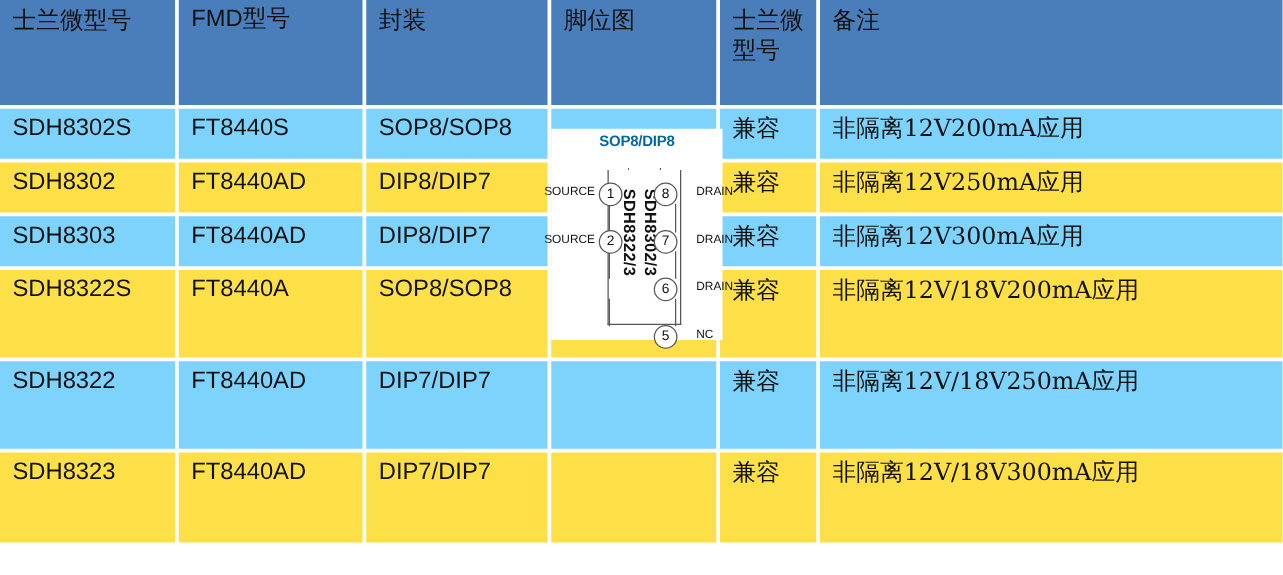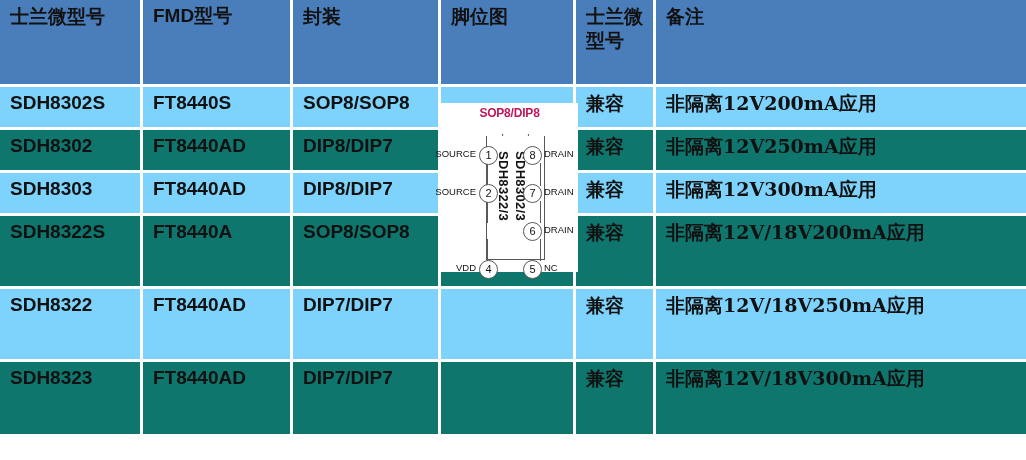--- a/index.html
+++ b/index.html
@@ -11,39 +11,39 @@
     border-collapse:separate;border-spacing:3px 3px;
     width:1026px;table-layout:fixed;
     margin:0;position:absolute;left:-3px;top:-3px;
   }
   #spec-table th,#spec-table td{
     padding:4px 8px 4px 10px;
     vertical-align:top;
     font-size:19px;
     line-height:1.28;
     color:#111111;
-    font-weight:bold;
+    font-weight:normal;
     text-align:left;
     border:0;
   }
   thead th{
     background:#4a7ebb;
     color:#ffffff;
     font-size:24px;
     line-height:1.22;
     font-family:"DejaVu Serif","Liberation Serif",serif;
     padding-top:6px;
     height:76px;
   }
   thead th.lat{
     font-family:"Liberation Sans","DejaVu Sans",sans-serif;
     font-weight:bold;
   }
   tbody tr.odd td{background:#7dd3fc;}
-  tbody tr.even td{background:#0f766e;}
+  tbody tr.even td{background:#fde047;}
   td.cjk{
     font-family:"DejaVu Serif","Liberation Serif",serif;
     font-size:21px;
     line-height:1.3;
   }
   td.compat{
     font-family:"DejaVu Serif","Liberation Serif",serif;
     font-size:21px;
     text-align:center;
     padding-left:4px;padding-right:4px;
@@ -51,21 +51,21 @@
   .c0{width:140px;}.c1{width:147px;}.c2{width:145px;}
   .c3{width:132px;}.c4{width:77px;}.c5{width:385px;}
 
   
   #pinout{
     position:absolute;left:441px;top:103px;width:137px;height:169px;
     background:#ffffff;z-index:5;
   }
   #pinout .title{
     position:absolute;left:0;top:3px;width:137px;text-align:center;
-    font-size:12px;font-weight:bold;color:#be185d;letter-spacing:-.2px;
+    font-size:12px;font-weight:bold;color:#0369a1;letter-spacing:-.2px;
     font-family:"Liberation Sans","DejaVu Sans",sans-serif;
   }
   .body-box{
     position:absolute;left:45px;top:33px;width:57px;height:123px;
     border:1.6px solid #58585a;border-top:none;background:#fff;
   }
   .top-edge-l,.top-edge-r{
     position:absolute;top:33px;height:0;border-top:1.6px solid #58585a;
   }
   .top-edge-l{left:45px;width:18px;}
@@ -91,21 +91,21 @@
     font-size:11px;line-height:17px;text-align:center;color:#111;
     font-family:"Liberation Sans","DejaVu Sans",sans-serif;
   }
   .pin .nm{
     position:absolute;top:2px;font-size:9.5px;color:#111;white-space:nowrap;
     font-family:"Liberation Sans","DejaVu Sans",sans-serif;
   }
   .pin.left .circ{left:38px;}
   .pin.left .nm{right:102px;text-align:right;}
   .pin.right .circ{left:82px;}
-  .pin.right .nm{left:103px;}
+  .pin.right .nm{left:116px;}
   .lead{position:absolute;width:0;border-left:1.4px solid #58585a;}
 </style>
 </head>
 <body>
 
 <table id="spec-table">
   <colgroup>
     <col class="c0">
       <col class="c1">
       <col class="c2">
@@ -195,24 +195,20 @@
   <div class="lead" style="left:99px;top:136px;height:22px"></div>
 
   <div class="pin left" style="top:43px;left:0;width:137px">
     <span class="nm">SOURCE</span>
     <span class="circ">1</span>
   </div>
   <div class="pin left" style="top:81px;left:0;width:137px">
     <span class="nm">SOURCE</span>
     <span class="circ">2</span>
   </div>
-  <div class="pin left" style="top:157px;left:0;width:137px">
-    <span class="nm">VDD</span>
-    <span class="circ">4</span>
-  </div>
 
   <div class="pin right" style="top:43px;left:0;width:137px">
     <span class="circ">8</span>
     <span class="nm">DRAIN</span>
   </div>
   <div class="pin right" style="top:81px;left:0;width:137px">
     <span class="circ">7</span>
     <span class="nm">DRAIN</span>
   </div>
   <div class="pin right" style="top:119px;left:0;width:137px">

